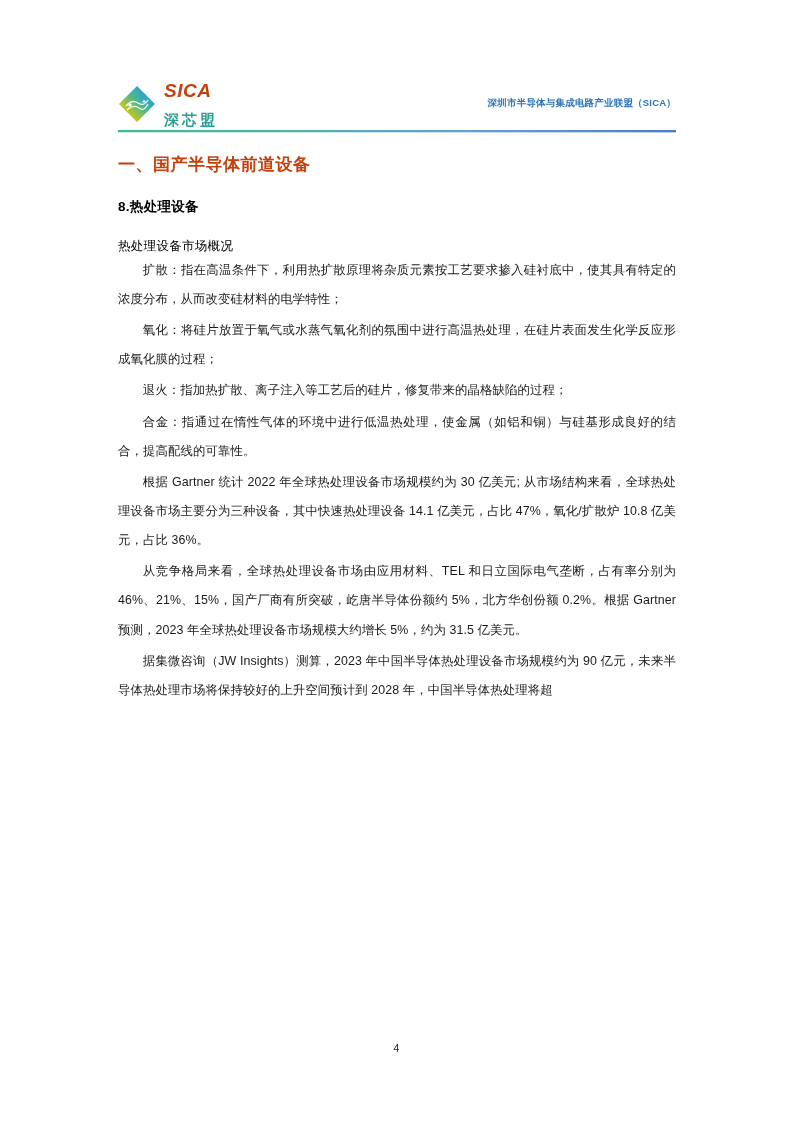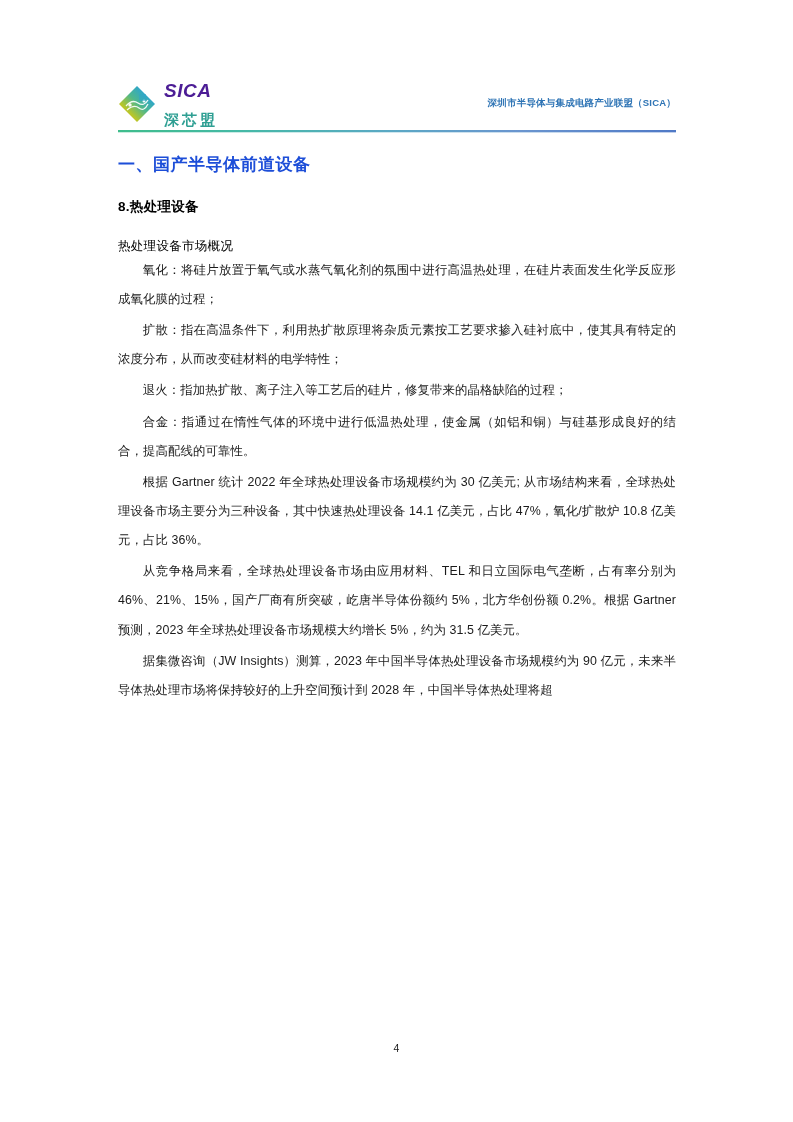--- a/index.html
+++ b/index.html
@@ -47,21 +47,21 @@
   .logo-text {
     display: flex;
     flex-direction: column;
     justify-content: center;
     line-height: 1;
   }
   .logo-sica {
     font-size: 19px;
     font-weight: bold;
     letter-spacing: 0.5px;
-    color: #4c1d95;
+    color: #c2410c;
     font-style: italic;
     font-family: "Liberation Sans", sans-serif;
   }
   .logo-cn {
     margin-top: 12px;
     font-size: 15px;
     font-weight: bold;
     letter-spacing: 3px;
     color: #2f9f93;
     font-family: "Liberation Sans", sans-serif;
@@ -96,21 +96,21 @@
     position: absolute;
     left: 118px;
     top: 150px;
     width: 558px;
   }
 
   h1.sec-title {
     margin: 0;
     font-size: 17px;
     font-weight: bold;
-    color: #1d4ed8;
+    color: #c2410c;
     letter-spacing: 0.5px;
     line-height: 1.3;
     padding-top: 4px;
   }
   h2.sub-title {
     margin: 0;
     padding-top: 22px;
     font-size: 13.5px;
     font-weight: bold;
     color: #000000;
@@ -195,22 +195,22 @@
   <div class="header-rule-2"></div>
 
   <div class="content">
 
     <h1 class="sec-title">一、国产半导体前道设备</h1>
 
     <h2 class="sub-title">8.热处理设备</h2>
 
     <h3 class="sub-sub-title">热处理设备市场概况</h3>
 
+    <p class="body-para indent tight">扩散：指在高温条件下，利用热扩散原理将杂质元素按工艺要求掺入硅衬底中，使其具有特定的浓度分布，从而改变硅材料的电学特性；</p>
     <p class="body-para indent tight">氧化：将硅片放置于氧气或水蒸气氧化剂的氛围中进行高温热处理，在硅片表面发生化学反应形成氧化膜的过程；</p>
-    <p class="body-para indent tight">扩散：指在高温条件下，利用热扩散原理将杂质元素按工艺要求掺入硅衬底中，使其具有特定的浓度分布，从而改变硅材料的电学特性；</p>
     <p class="body-para indent tight">退火：指加热扩散、离子注入等工艺后的硅片，修复带来的晶格缺陷的过程；</p>
     <p class="body-para indent tight">合金：指通过在惰性气体的环境中进行低温热处理，使金属（如铝和铜）与硅基形成良好的结合，提高配线的可靠性。</p>
     <p class="body-para indent tight">根据 Gartner 统计 2022 年全球热处理设备市场规模约为 30 亿美元; 从市场结构来看，全球热处理设备市场主要分为三种设备，其中快速热处理设备 14.1 亿美元，占比 47%，氧化/扩散炉 10.8 亿美元，占比 36%。</p>
     <p class="body-para indent tight">从竞争格局来看，全球热处理设备市场由应用材料、TEL 和日立国际电气垄断，占有率分别为 46%、21%、15%，国产厂商有所突破，屹唐半导体份额约 5%，北方华创份额 0.2%。根据 Gartner 预测，2023 年全球热处理设备市场规模大约增长 5%，约为 31.5 亿美元。</p>
     <p class="body-para indent tight">据集微咨询（JW Insights）测算，2023 年中国半导体热处理设备市场规模约为 90 亿元，未来半导体热处理市场将保持较好的上升空间预计到 2028 年，中国半导体热处理将超</p>
 
   </div>
 
   <div class="page-number">4</div>
 

